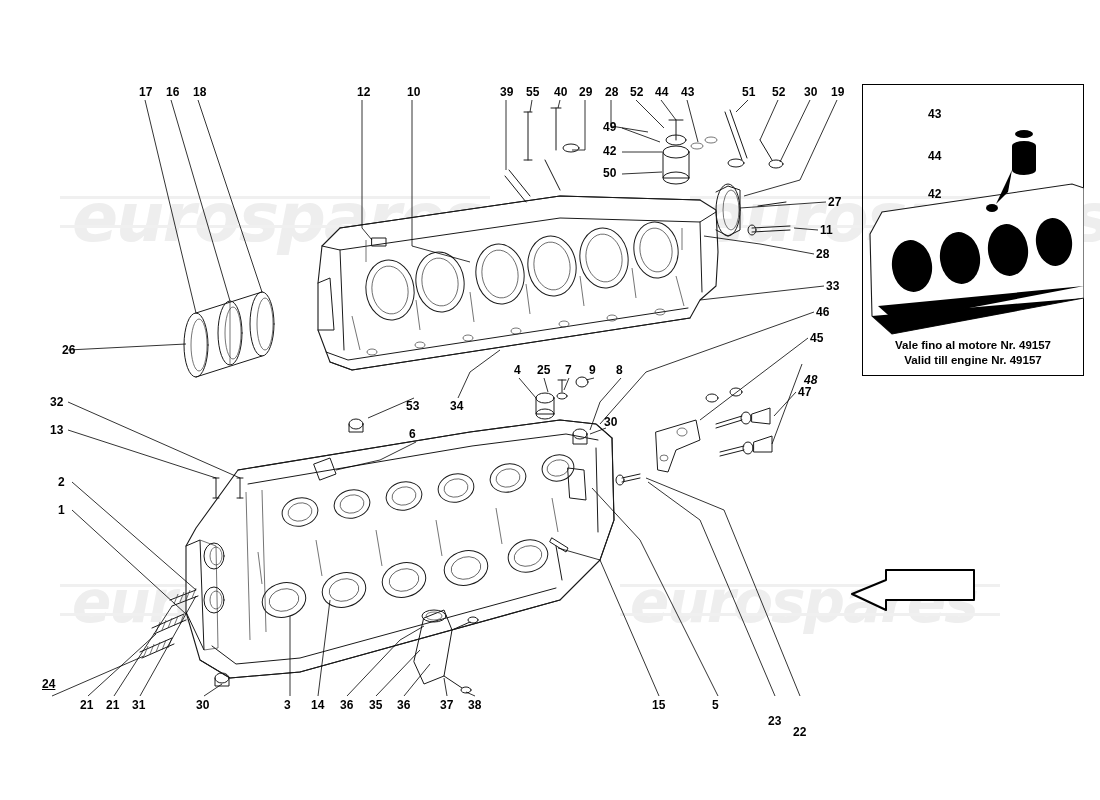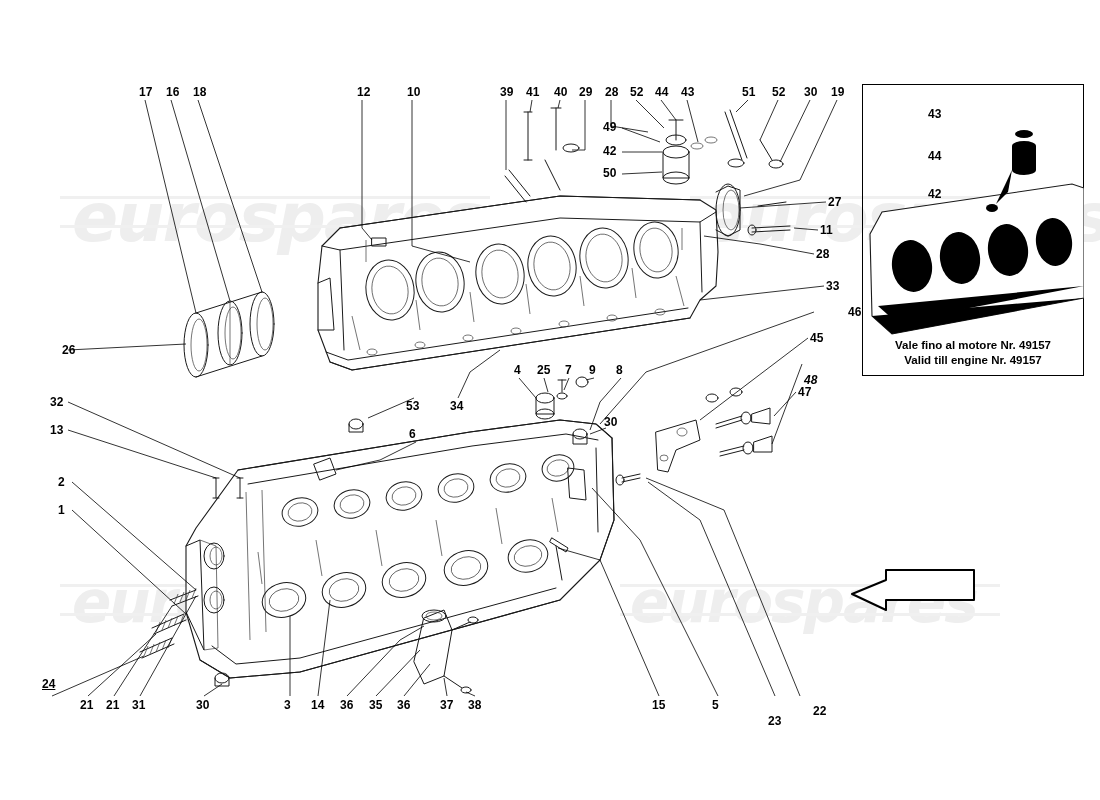--- a/index.html
+++ b/index.html
@@ -423,41 +423,41 @@
       <path d="M416,442 L380,460 L336,470"></path>
     </g>
   </svg>
 
   <div class="num" style="left:139px; top:86px;">17</div>
   <div class="num" style="left:166px; top:86px;">16</div>
   <div class="num" style="left:193px; top:86px;">18</div>
   <div class="num" style="left:357px; top:86px;">12</div>
   <div class="num" style="left:407px; top:86px;">10</div>
   <div class="num" style="left:500px; top:86px;">39</div>
-  <div class="num" style="left:526px; top:86px;">41</div>
+  <div class="num" style="left:526px; top:86px;">55</div>
   <div class="num" style="left:554px; top:86px;">40</div>
   <div class="num" style="left:579px; top:86px;">29</div>
   <div class="num" style="left:605px; top:86px;">28</div>
   <div class="num" style="left:630px; top:86px;">52</div>
   <div class="num" style="left:655px; top:86px;">44</div>
   <div class="num" style="left:681px; top:86px;">43</div>
   <div class="num" style="left:742px; top:86px;">51</div>
   <div class="num" style="left:772px; top:86px;">52</div>
   <div class="num" style="left:804px; top:86px;">30</div>
   <div class="num" style="left:831px; top:86px;">19</div>
 
   <div class="num" style="left:603px; top:121px;">49</div>
   <div class="num" style="left:603px; top:145px;">42</div>
   <div class="num" style="left:603px; top:167px;">50</div>
 
   <div class="num" style="left:828px; top:196px;">27</div>
   <div class="num" style="left:820px; top:224px;">11</div>
   <div class="num" style="left:816px; top:248px;">28</div>
   <div class="num" style="left:826px; top:280px;">33</div>
-  <div class="num" style="left:816px; top:306px;margin-left:32px;">46</div>
+  <div class="num" style="left:816px; top:306px;">46</div>
   <div class="num" style="left:810px; top:332px;">45</div>
   <div class="num" style="left:804px; top:374px;font-style:italic;">48</div>
   <div class="num" style="left:798px; top:386px;">47</div>
 
   <div class="num" style="left:54px; top:344px;margin-left:8px;">26</div>
   <div class="num" style="left:50px; top:396px;">32</div>
   <div class="num" style="left:50px; top:424px;text-align:right;">13</div>
   <div class="num" style="left:58px; top:476px;">2</div>
   <div class="num" style="left:58px; top:504px;">1</div>
 
@@ -479,21 +479,21 @@
   <div class="num" style="left:284px; top:699px;">3</div>
   <div class="num" style="left:311px; top:699px;">14</div>
   <div class="num" style="left:340px; top:699px;">36</div>
   <div class="num" style="left:369px; top:699px;">35</div>
   <div class="num" style="left:397px; top:699px;">36</div>
   <div class="num" style="left:440px; top:699px;">37</div>
   <div class="num" style="left:468px; top:699px;">38</div>
   <div class="num" style="left:652px; top:699px;">15</div>
   <div class="num" style="left:712px; top:699px;">5</div>
   <div class="num" style="left:768px; top:715px;">23</div>
-  <div class="num" style="left:793px; top:705px;margin-left:20px;">22</div>
+  <div class="num" style="left:793px; top:726px;">22</div>
 
   <div id="inset"></div>
   <svg style="position:absolute; left:862px; top:84px; width:222px; height:292px;" viewBox="0 0 222 292">
 
     <path class="body-fill" d="M8,150 L20,128 L210,100 L222,104 L222,214 L30,250 L10,232 Z" style="fill:#fff;stroke:#1a1a1a;stroke-width:1.1"></path>
     <path class="ln" d="M20,128 L210,100"></path>
     <path class="ln" d="M22,142 L212,114"></path>
     <path class="ln" d="M10,232 L30,250 L222,214"></path>
     <path class="ln" d="M16,222 L34,238 L222,202"></path>
     <g>

